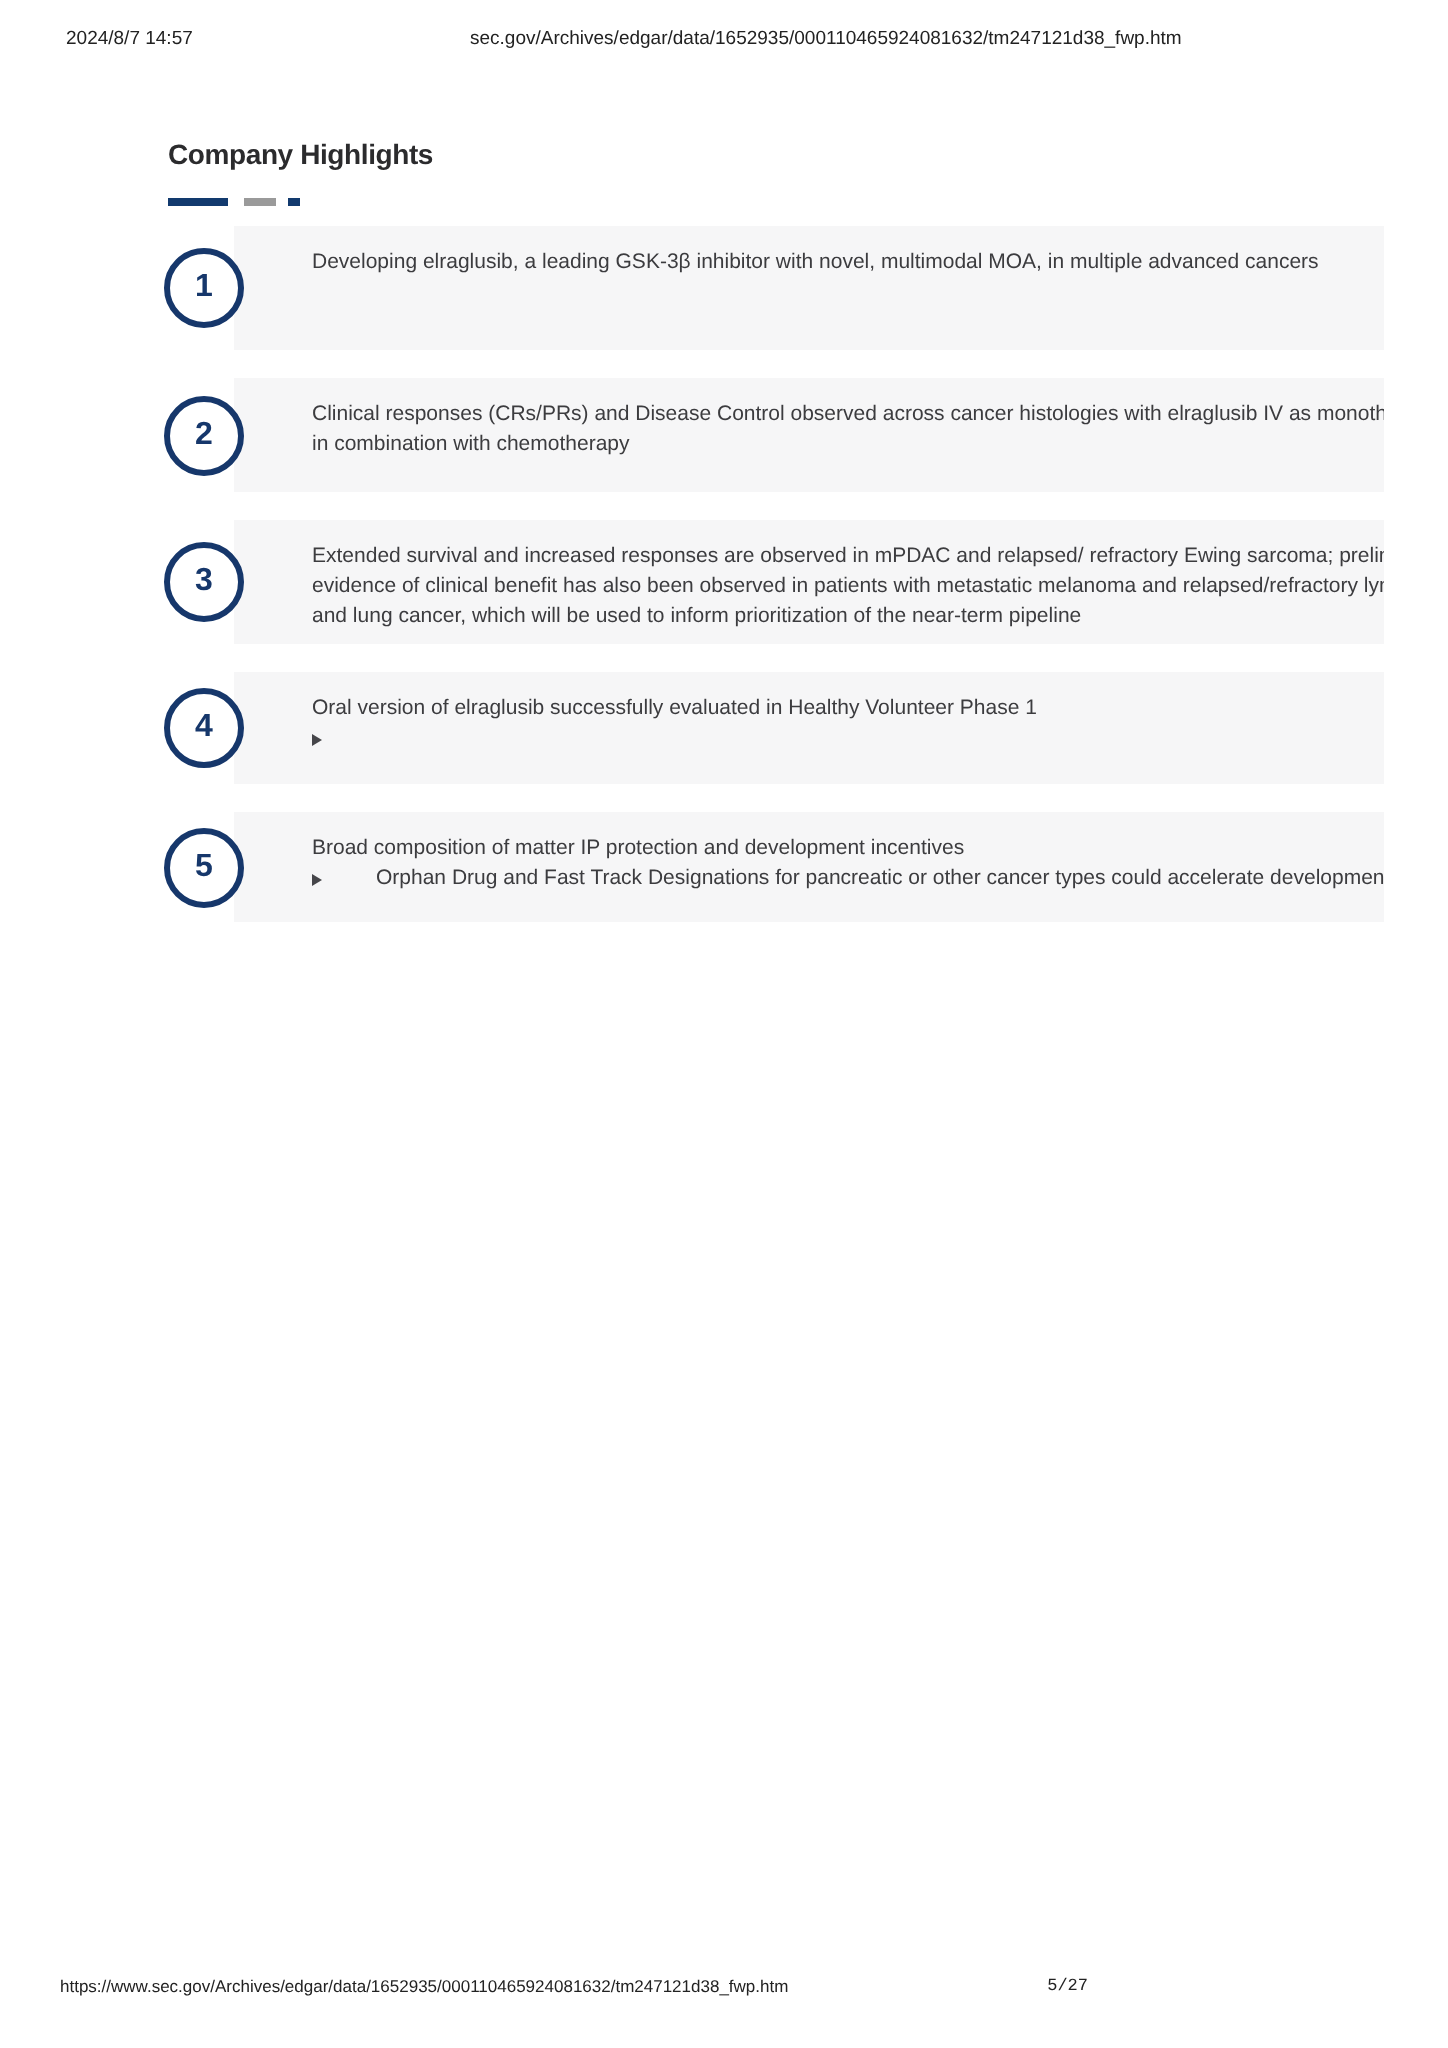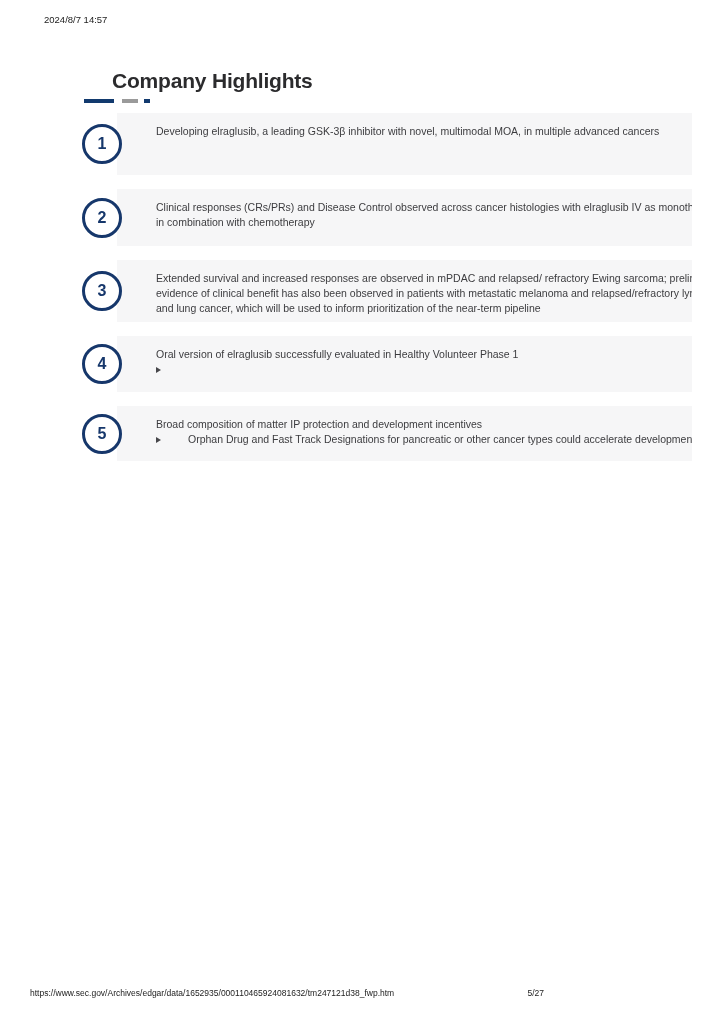--- a/index.html
+++ b/index.html
@@ -12,21 +12,21 @@
     height: 1024px;
     position: relative;
     font-family: "Liberation Sans", "DejaVu Sans", sans-serif;
     overflow: hidden;
   }
 
   
   .print-header {
     position: absolute;
     top: 14px;
-    left: 18px;
+    left: 7px;
     width: 669px;
     height: 16px;
     font-size: 9.5px;
     color: #222222;
     white-space: nowrap;
     padding-left: 21px;
   }
   .print-header .ph-date {
     position: absolute;
     left: 26px;
@@ -45,26 +45,25 @@
     top: 55px;
     width: 724px;
     height: 420px;
     overflow: hidden;
   }
 
   .page-title {
     position: absolute;
     left: 84px;
     top: 14px;
-    font-size: 21px;
+    font-size: 14px;
     font-weight: bold;
     letter-spacing: -0.2px;
     color: #2b2b2d;
     white-space: nowrap;
-    margin-left: 28px;
   }
 
   .title-rule {
     position: absolute;
     left: 84px;
     top: 44px;
     height: 4px;
     width: 120px;
   }
   .title-rule i {
@@ -165,27 +164,29 @@
   }
   .print-footer .pf-url {
     position: absolute;
     left: 30px;
     top: 0;
   }
   .print-footer .pf-page {
     position: absolute;
     right: 28px;
     top: 0;
+    font-family: Liberation Mono, monospace;
   }
 </style>
 </head>
 <body>
 
 <div class="print-header">
   <span class="ph-date">2024/8/7 14:57</span>
+  <span class="ph-url">sec.gov/Archives/edgar/data/1652935/000110465924081632/tm247121d38_fwp.htm</span>
 </div>
 
 <div class="slide">
 
   <div class="page-title">Company Highlights</div>
 
   <div class="title-rule">
     <i class="dash-long"></i>
     <i class="dash-mid"></i>
     <i class="dash-dot"></i>

